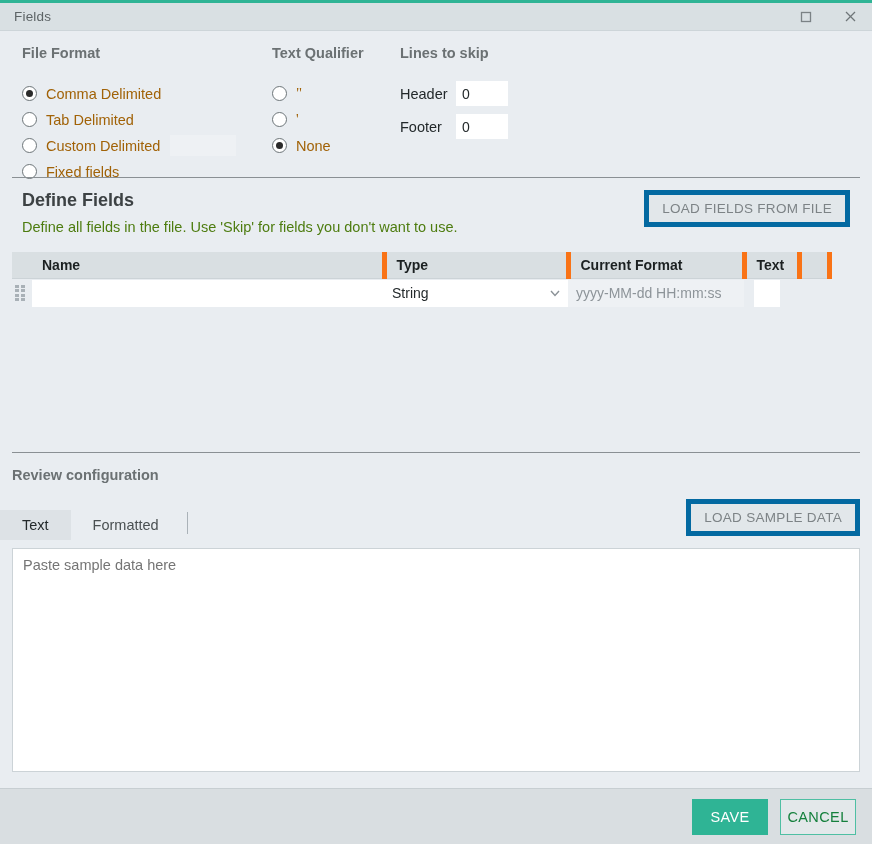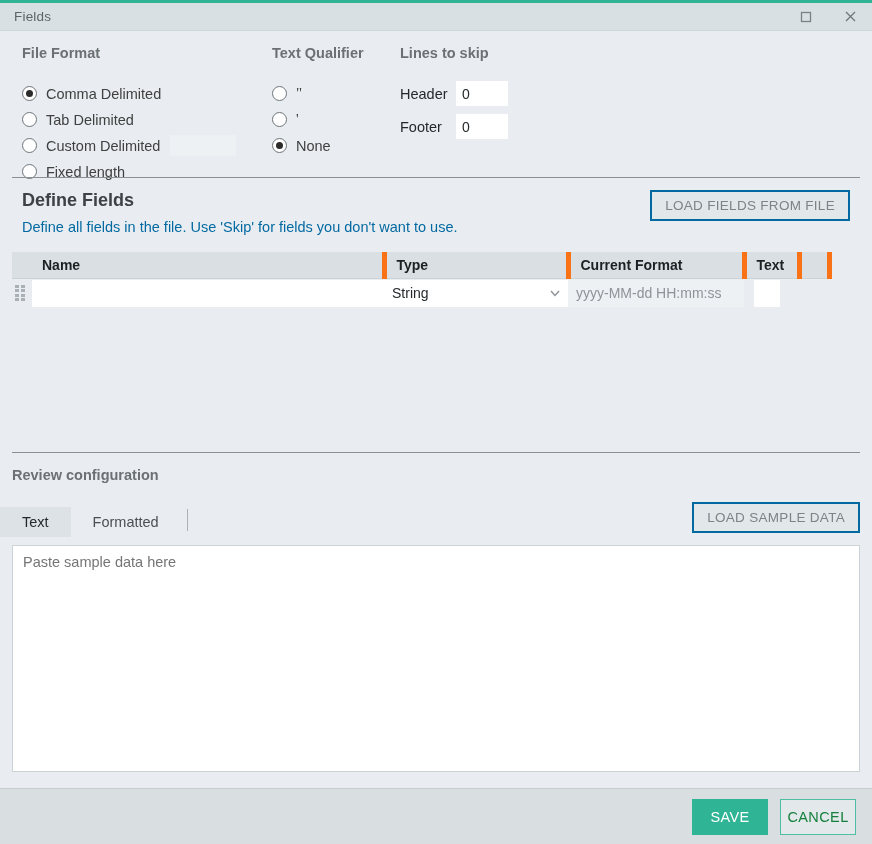--- a/index.html
+++ b/index.html
@@ -109,21 +109,21 @@
   .radio .dot {
     width: 7px;
     height: 7px;
     border-radius: 50%;
     background: #2b2b2b;
     display: none;
   }
   .radio.checked .dot { display: block; }
   .radio-label {
     font-size: 14.5px;
-    color: #404040;
+    color: #a16207;
   }
   .radio-label.qualifier-glyph {
     font-family: "Liberation Serif", serif;
     font-size: 15px;
   }
   .custom-input {
     width: 66px;
     height: 21px;
     background: #eef1f4;
     border: none;
@@ -172,25 +172,25 @@
     align-items: flex-start;
     justify-content: space-between;
   }
   .fields-title {
     font-size: 18px;
     font-weight: bold;
     color: #3d4244;
   }
   .fields-sub {
     font-size: 14.5px;
-    color: #0369a1;
+    color: #4d7c0f;
     margin-top: 8px;
   }
   .btn-outline {
-    border: 2px solid #0369a1;
+    border: 5px solid #0369a1;
     background: #e2e7ea;
     color: #7d8386;
     font-family: "Liberation Sans", sans-serif;
     font-size: 13.5px;
     letter-spacing: .3px;
     padding: 6px 13px;
     cursor: default;
   }
 
   
@@ -426,21 +426,21 @@
         </div>
 
         <div class="radio-row">
           <span class="radio"></span>
           <span class="radio-label">Custom Delimited</span>
           <input class="custom-input" type="text" disabled="" value="" style="">
         </div>
 
         <div class="radio-row">
           <span class="radio"></span>
-          <span class="radio-label">Fixed length</span>
+          <span class="radio-label">Fixed fields</span>
         </div>
       </div>
 
       <div class="col-text-qualifier">
         <div class="group-title">Text Qualifier</div>
 
         <div class="radio-row">
           <span class="radio"></span>
           <span class="radio-label qualifier-glyph">"</span>
         </div>

